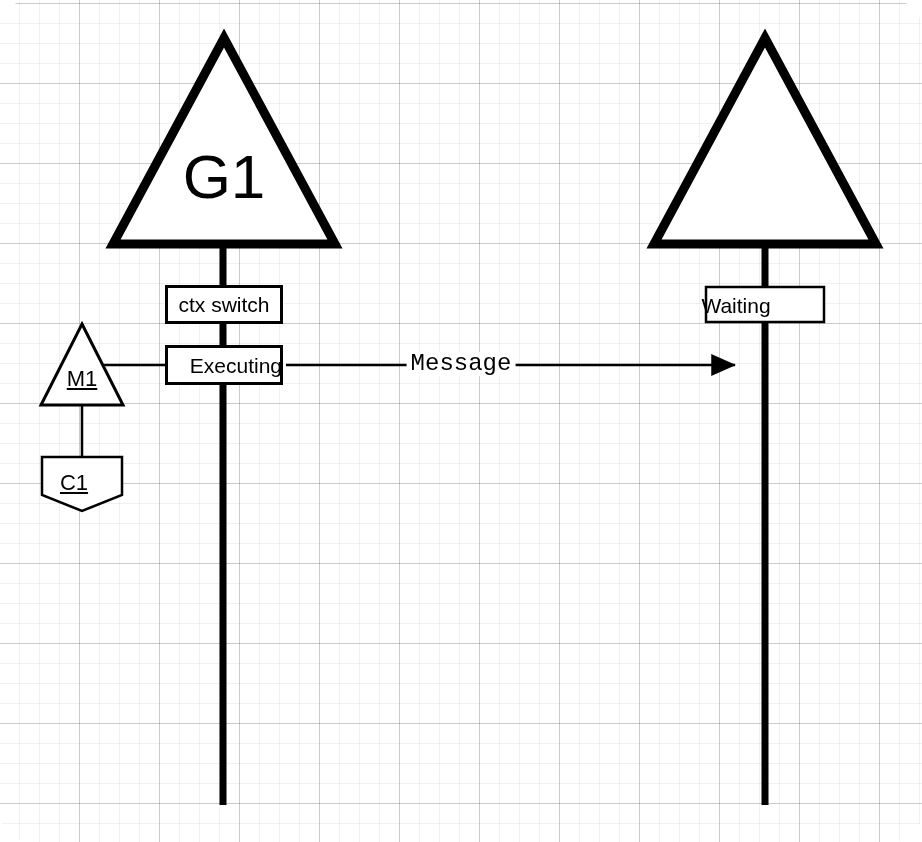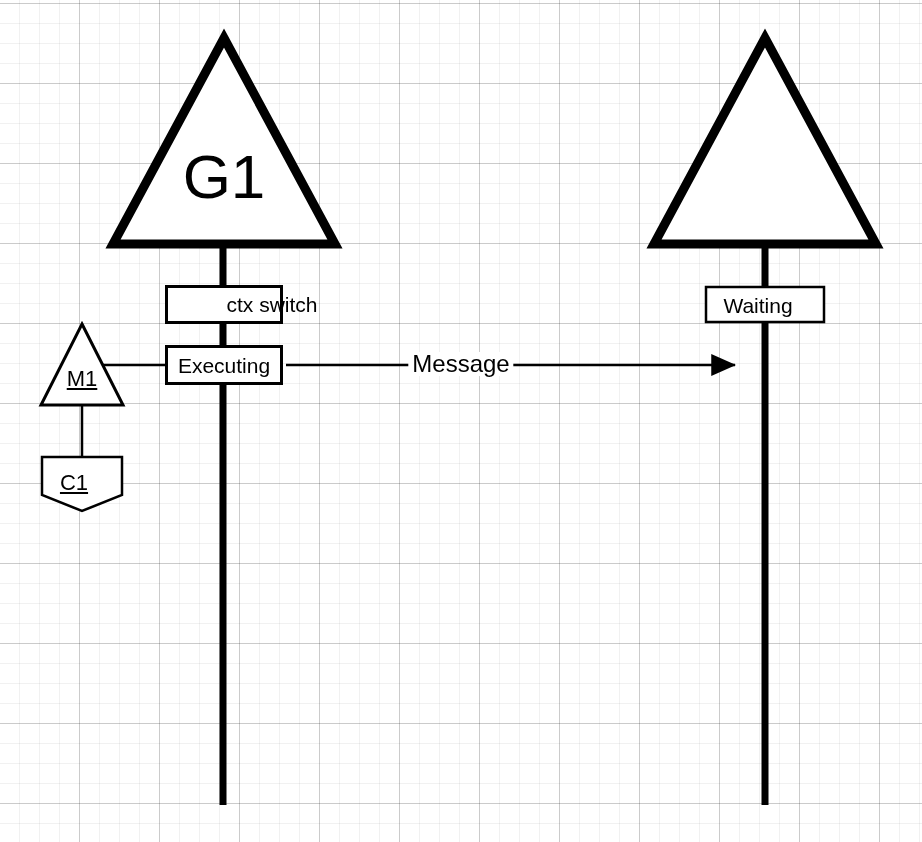--- a/index.html
+++ b/index.html
@@ -25,20 +25,21 @@
     background-size:
       80px 80px,
       80px 80px,
       20px 20px,
       20px 20px;
     background-position:
       -1px -1px,
       -1px 3px,
       -1px -1px,
       -1px 3px;
+    border-radius: 29px;
   }
   #diagram-svg {
     position: absolute;
     left: 0;
     top: 0;
     width: 922px;
     height: 842px;
     display: block;
   }
   .shape-label {
@@ -56,20 +57,21 @@
     font-size: 22px;
     text-decoration: underline;
   }
   .label-box {
     font-size: 21px;
   }
   .label-edge {
     font-size: 24px;
     background: #ffffff;
     padding: 0 4px;
+    font-family: Liberation Mono, monospace;
   }
 </style>
 </head>
 <body>
 
 <div id="canvas">
 
   <svg id="diagram-svg" viewBox="0 0 922 842">
     <defs>
       <marker id="arrow-filled" viewBox="0 0 10 10" refX="9.5" refY="5" markerWidth="10" markerHeight="10" orient="auto-start-reverse">
@@ -101,21 +103,21 @@
     <rect x="706" y="287" width="118" height="35" fill="#ffffff" stroke="#000000" stroke-width="2.5"></rect>
   </svg>
 
   <div class="shape-label label-goroutine" style="left:113px; top:146px; width:222px;">G1</div>
 
 
   <div class="shape-label label-small" style="left:42px; top:368px; width:80px;">M1</div>
 
   <div class="shape-label label-small" style="left:42px; top:472px; width:64px;">C1</div>
 
-  <div class="shape-label label-box" style="left:166px; top:294px; width:116px;padding-left:48px;">ctx switch</div>
+  <div class="shape-label label-box" style="left:166px; top:294px; width:116px;">ctx switch</div>
 
-  <div class="shape-label label-box" style="left:166px; top:355px; width:116px;">Executing</div>
+  <div class="shape-label label-box" style="left:166px; top:355px; width:116px;text-align:right;">Executing</div>
 
-  <div class="shape-label label-box" style="left:710px; top:295px; width:96px;">Waiting</div>
+  <div class="shape-label label-box" style="left:688px; top:295px; width:96px;">Waiting</div>
 
   <div class="shape-label label-edge" style="left:461px; top:352px; transform:translateX(-50%);">Message</div>
 
 </div>
 
 </body></html>

